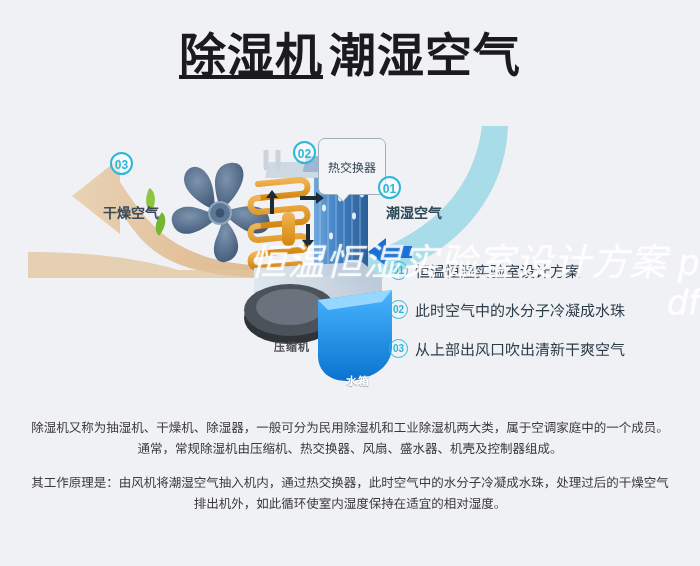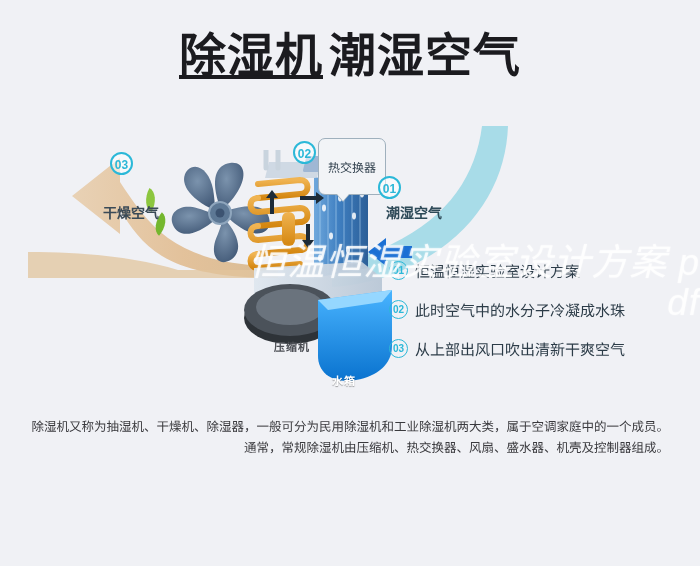--- a/index.html
+++ b/index.html
@@ -144,21 +144,21 @@
   .part-label {
     position: absolute;
     font-size: 11px;
     color: #ffffff;
     font-weight: 700;
     letter-spacing: 1px;
     white-space: nowrap;
     text-shadow: 0 1px 1px rgba(0,0,0,0.35);
   }
   .lbl-comp { left: 38px; top: 152px; color: #4c4f55; text-shadow: none; margin-top: 36px; }
-  .lbl-tank { left: 96px; top: 222px; }
+  .lbl-tank { left: 110px; top: 222px; }
 
   
   .steps {
     position: absolute;
     left: 389px;
     top: 255px;
     width: 300px;
   }
   .step {
     display: flex;
@@ -211,22 +211,21 @@
     position: absolute;
     left: 31px;
     top: 418px;
     width: 638px;
   }
   .para {
     font-size: 12.5px;
     line-height: 21px;
     color: #3a3a3e;
     margin: 0 0 13px 0;
-    text-align: right;
-    font-family: Liberation Mono, monospace;
+    text-align: center;
   }
 </style>
 </head>
 <body>
 
 <div class="title-wrap">
   <div class="title">
     <span class="t-a">除湿机</span><span class="t-b">潮湿空气</span>
   </div>
 </div>
@@ -383,13 +382,14 @@
   </div>
 </div>
 
 <div class="watermark">
   <span class="wm1">恒温恒湿实验室设计方案 p</span>
   <span class="wm2">df</span>
 </div>
 
 <div class="copy">
   <p class="para">除湿机又称为抽湿机、干燥机、除湿器，一般可分为民用除湿机和工业除湿机两大类，属于空调家庭中的一个成员。通常，常规除湿机由压缩机、热交换器、风扇、盛水器、机壳及控制器组成。</p>
+  <p class="para">其工作原理是：由风机将潮湿空气抽入机内，通过热交换器，此时空气中的水分子冷凝成水珠，处理过后的干燥空气排出机外，如此循环使室内湿度保持在适宜的相对湿度。</p>
 </div>
 
 </body></html>

